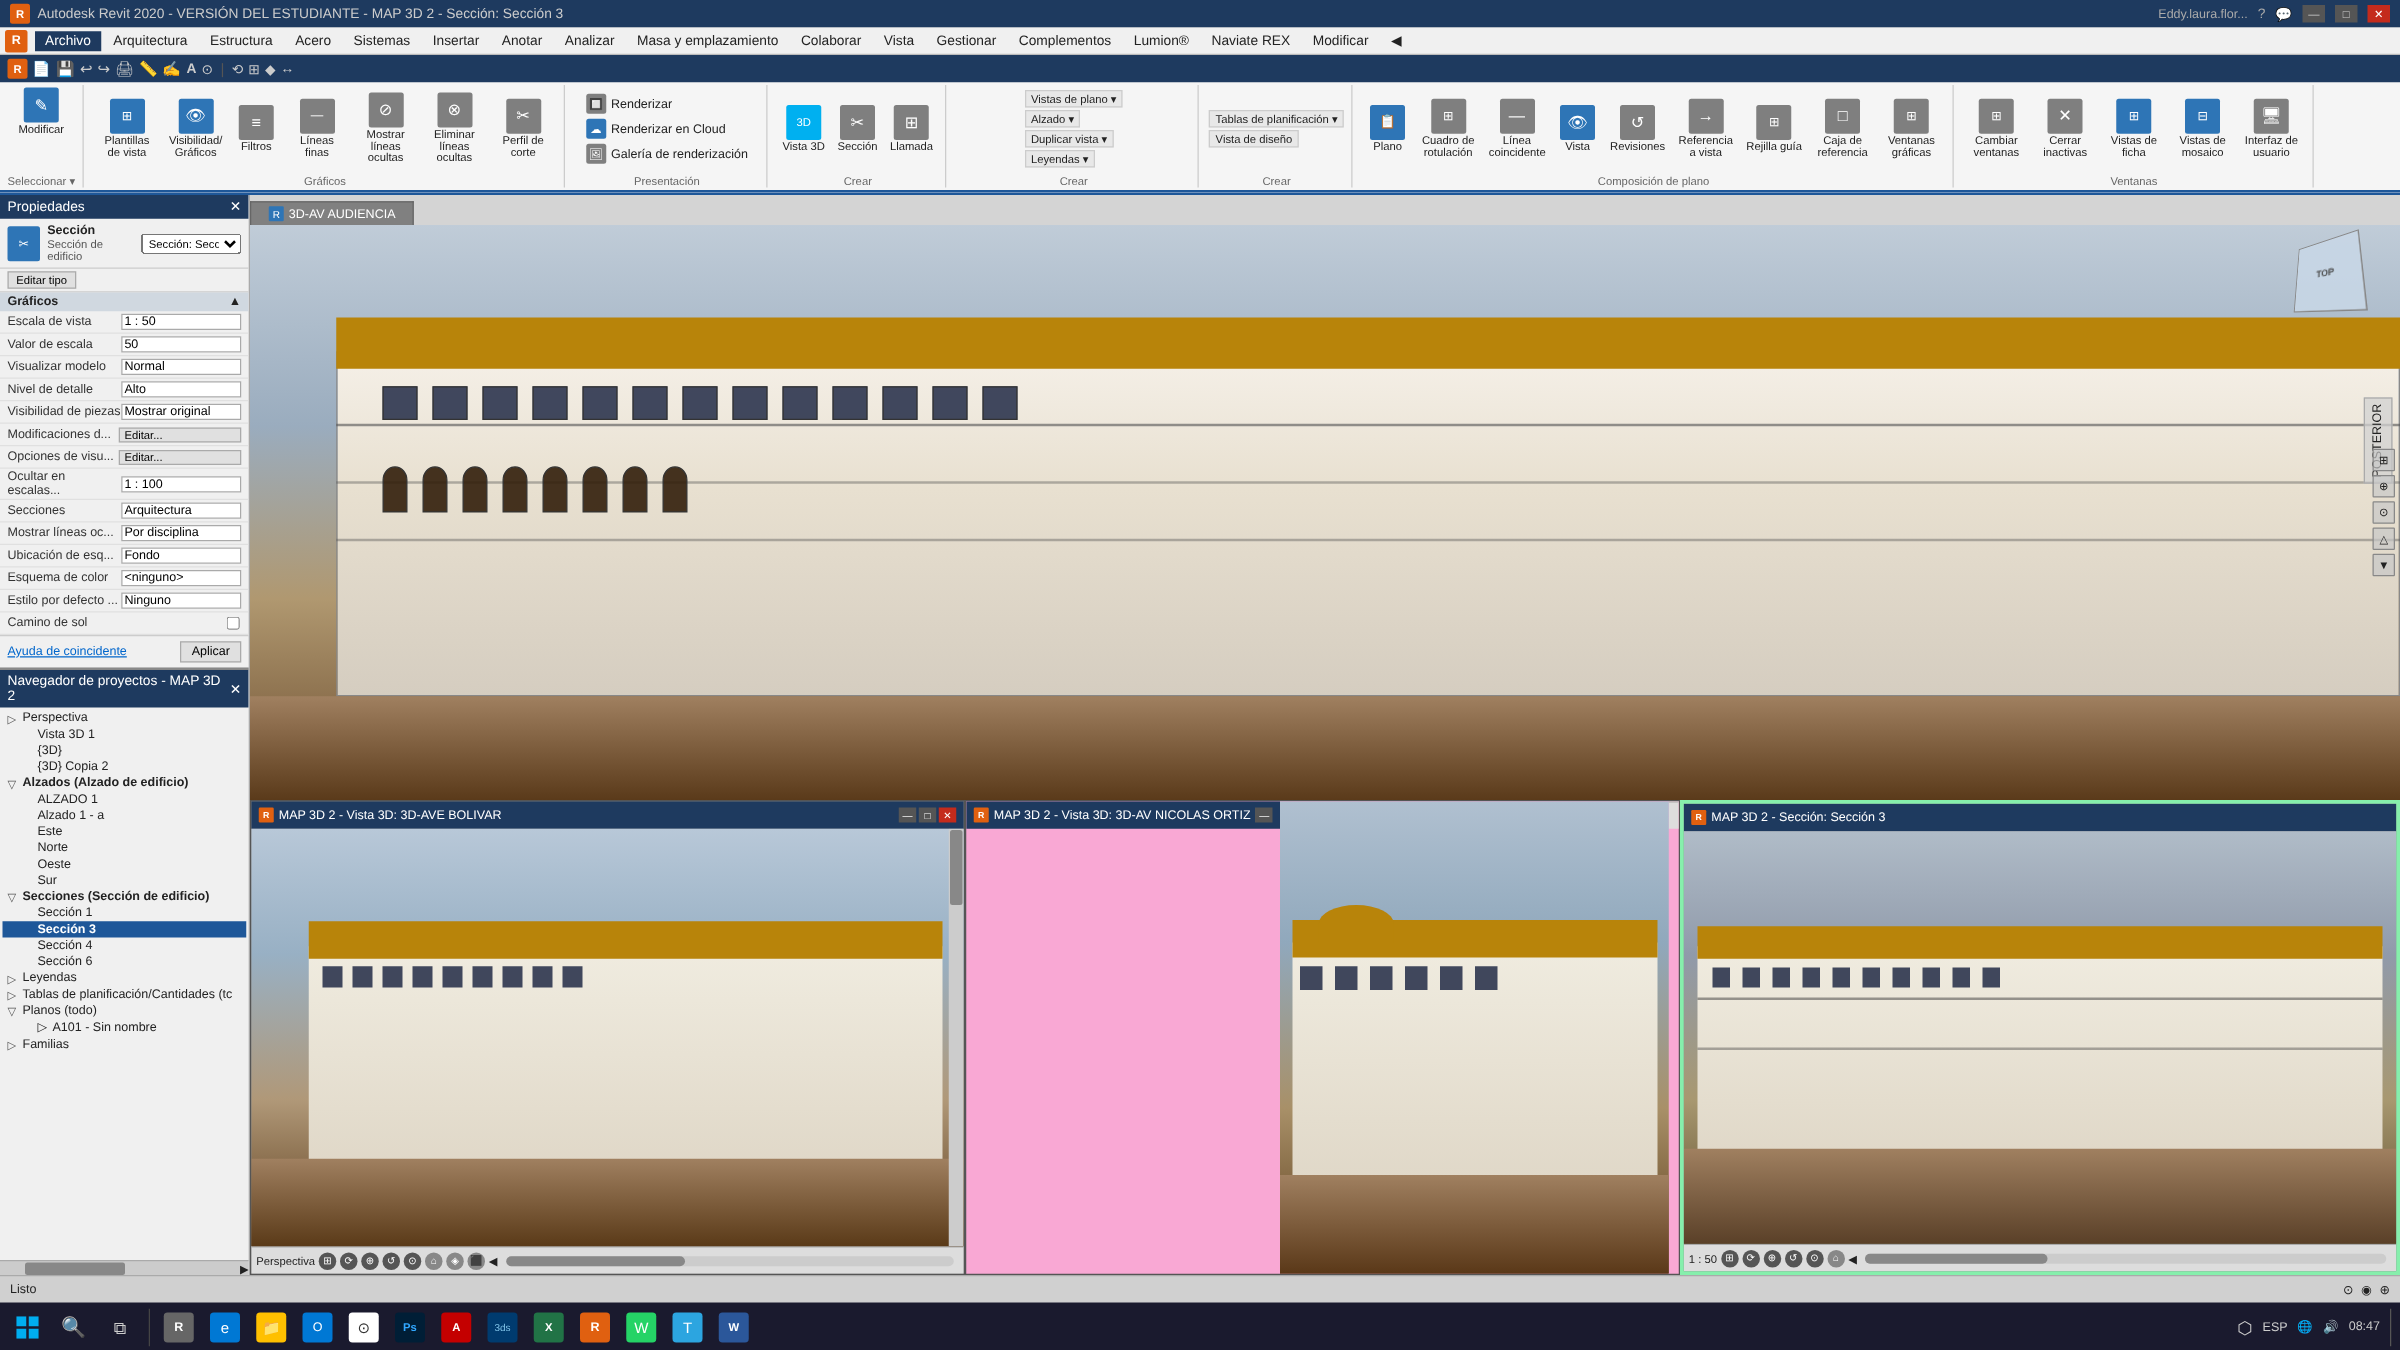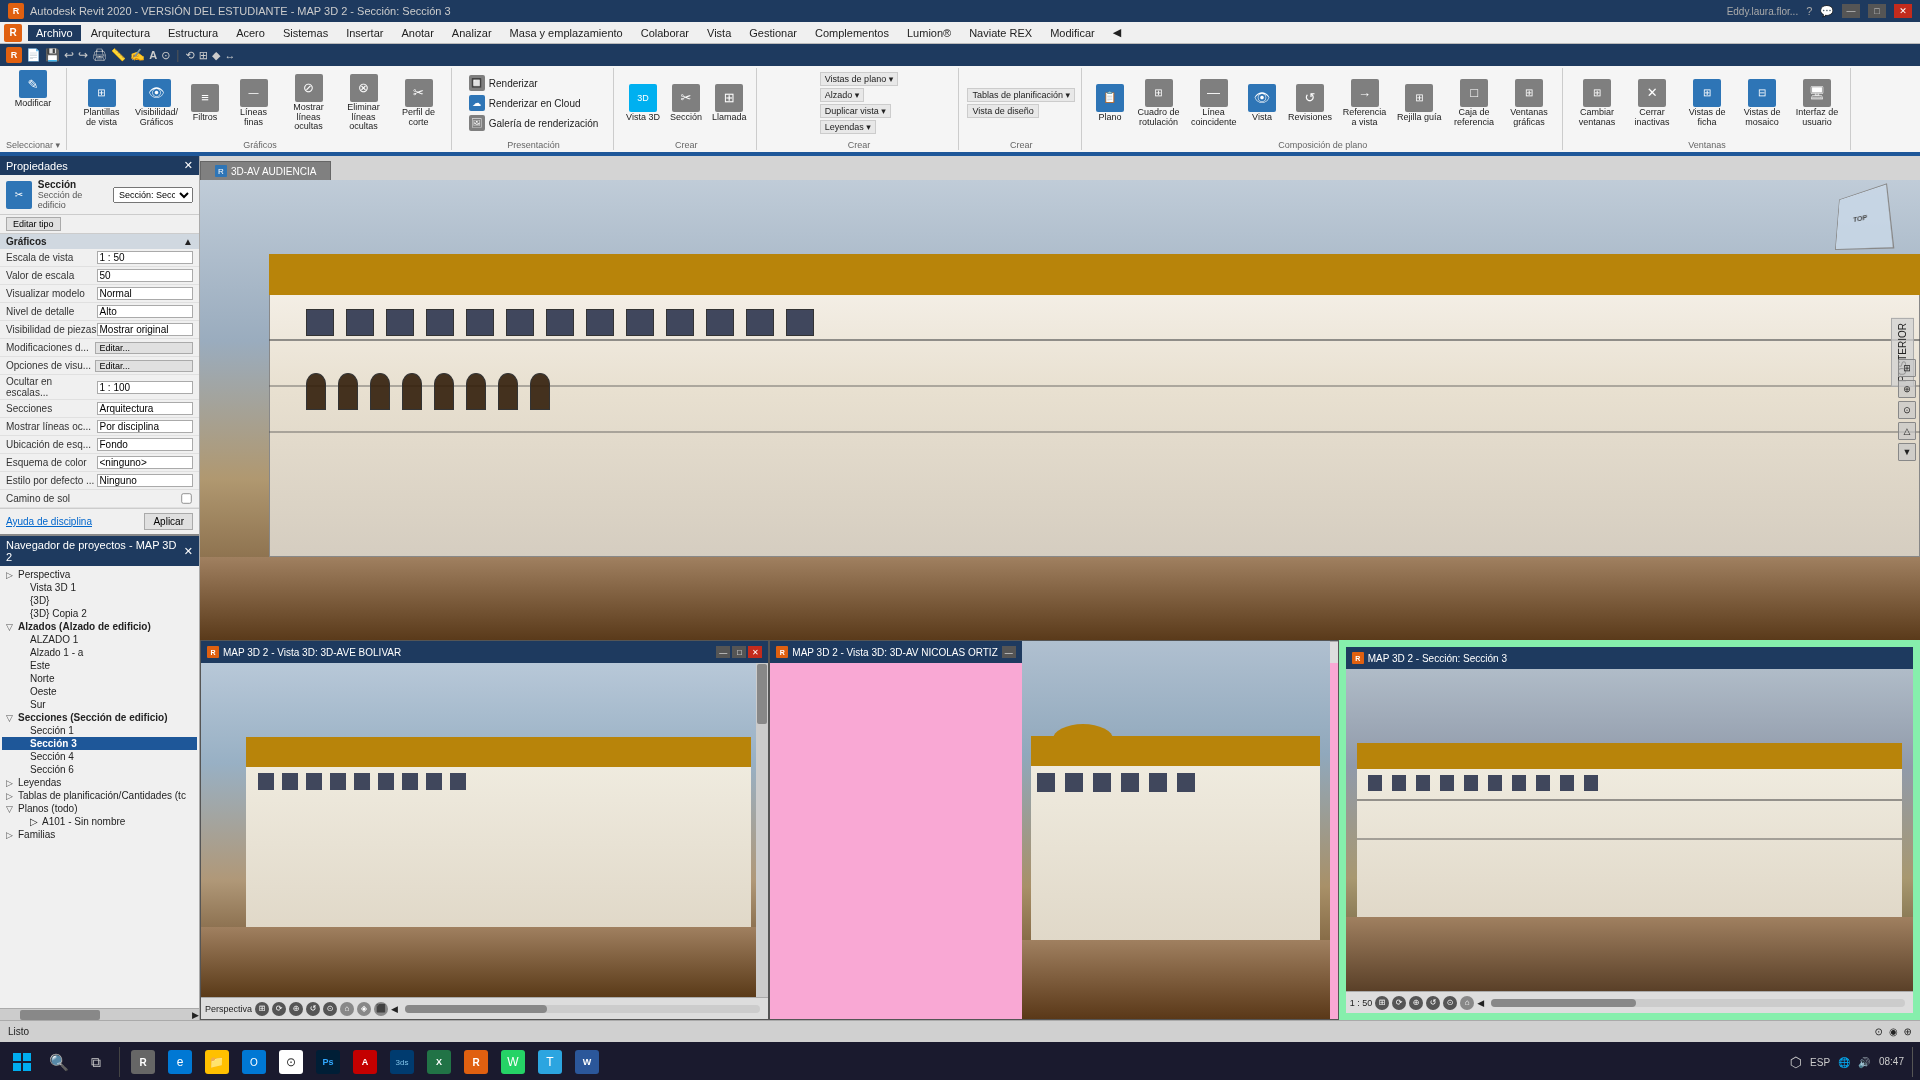--- a/index.html
+++ b/index.html
@@ -429,21 +429,21 @@
         <div class="prop-row">
           <span class="prop-label">Estilo por defecto ...</span>
           <span class="prop-value editable">Ninguno</span>
         </div>
         <div class="prop-row">
           <span class="prop-label">Camino de sol</span>
           <input type="checkbox" style="transform: scale(0.8);">
         </div>
       </div>
       <div style="display:flex;justify-content:space-between;align-items:center;padding:2px 6px;border-top:1px solid #ccc;">
-        <span id="help-link" style="padding:2px 0;font-size:10px;color:#0066cc;cursor:pointer;text-decoration:underline;">Ayuda de disciplina</span>
+        <span id="help-link" style="padding:2px 0;font-size:10px;color:#0066cc;cursor:pointer;text-decoration:underline;">Ayuda de coincidente</span>
         <button id="apply-btn" style="margin:2px 0;padding:2px 8px;background:#e0e0e0;border:1px solid #aaa;font-size:10px;cursor:pointer;">Aplicar</button>
       </div>
     </div>
 
     <div id="navigator" style="background:#f0f0f0;display:flex;flex-direction:column;flex:1;overflow:hidden;border-top:2px solid #888;">
       <div class="panel-header">
         <span>Navegador de proyectos - MAP 3D 2</span>
         <span style="cursor:pointer;">✕</span>
       </div>
       <div class="nav-tree">
@@ -666,21 +666,21 @@
             <div style="background:rgba(20,30,60,0.8);width:18px;height:100%;"></div>
             <div style="background:rgba(20,30,60,0.8);width:18px;height:100%;"></div>
             <div style="background:rgba(20,30,60,0.8);width:18px;height:100%;"></div>
           </div>
         </div>
         <div class="sub-view-footer" style="height:22px;background:#ddd;border-top:1px solid #aaa;display:flex;align-items:center;padding:0 4px;gap:3px;font-size:9px;flex-shrink:0;">
           <span></span>
         </div>
       </div>
 
-      <div class="sub-view" style="flex:1;background:#888;border:7px solid #86efac;position:relative;overflow:hidden;display:flex;flex-direction:column;">
+      <div class="sub-view" style="flex:1;background:#888;border:3px solid #86efac;position:relative;overflow:hidden;display:flex;flex-direction:column;">
         <div class="sub-view-header" style="height:22px;background:#1e3a5f;color:#fff;font-size:10px;display:flex;align-items:center;padding:0 6px;gap:4px;flex-shrink:0;">
           <span style="width:12px;height:12px;background:#e06010;border-radius:1px;display:inline-flex;align-items:center;justify-content:center;font-size:7px;font-weight:bold;">R</span>
           <span>MAP 3D 2 - Sección: Sección 3</span>
         </div>
         <div class="sub-view-content" style="flex:1;overflow:hidden;position:relative;background:linear-gradient(180deg,#b0bcc8 0%,#909aaa 30%,#a89870 65%,#584828 100%);">
 
           <div style="position:absolute;bottom:22%;left:2%;right:2%;height:50%;background:linear-gradient(180deg,#f0ece0 0%,#e0d8c8 100%);"></div>
           <div style="position:absolute;bottom:69%;left:2%;right:2%;height:8%;background:#b8840a;"></div>
           <div style="position:absolute;bottom:0;left:0;right:0;height:23%;background:linear-gradient(180deg,#a08060 0%,#5a4028 100%);"></div>
 

